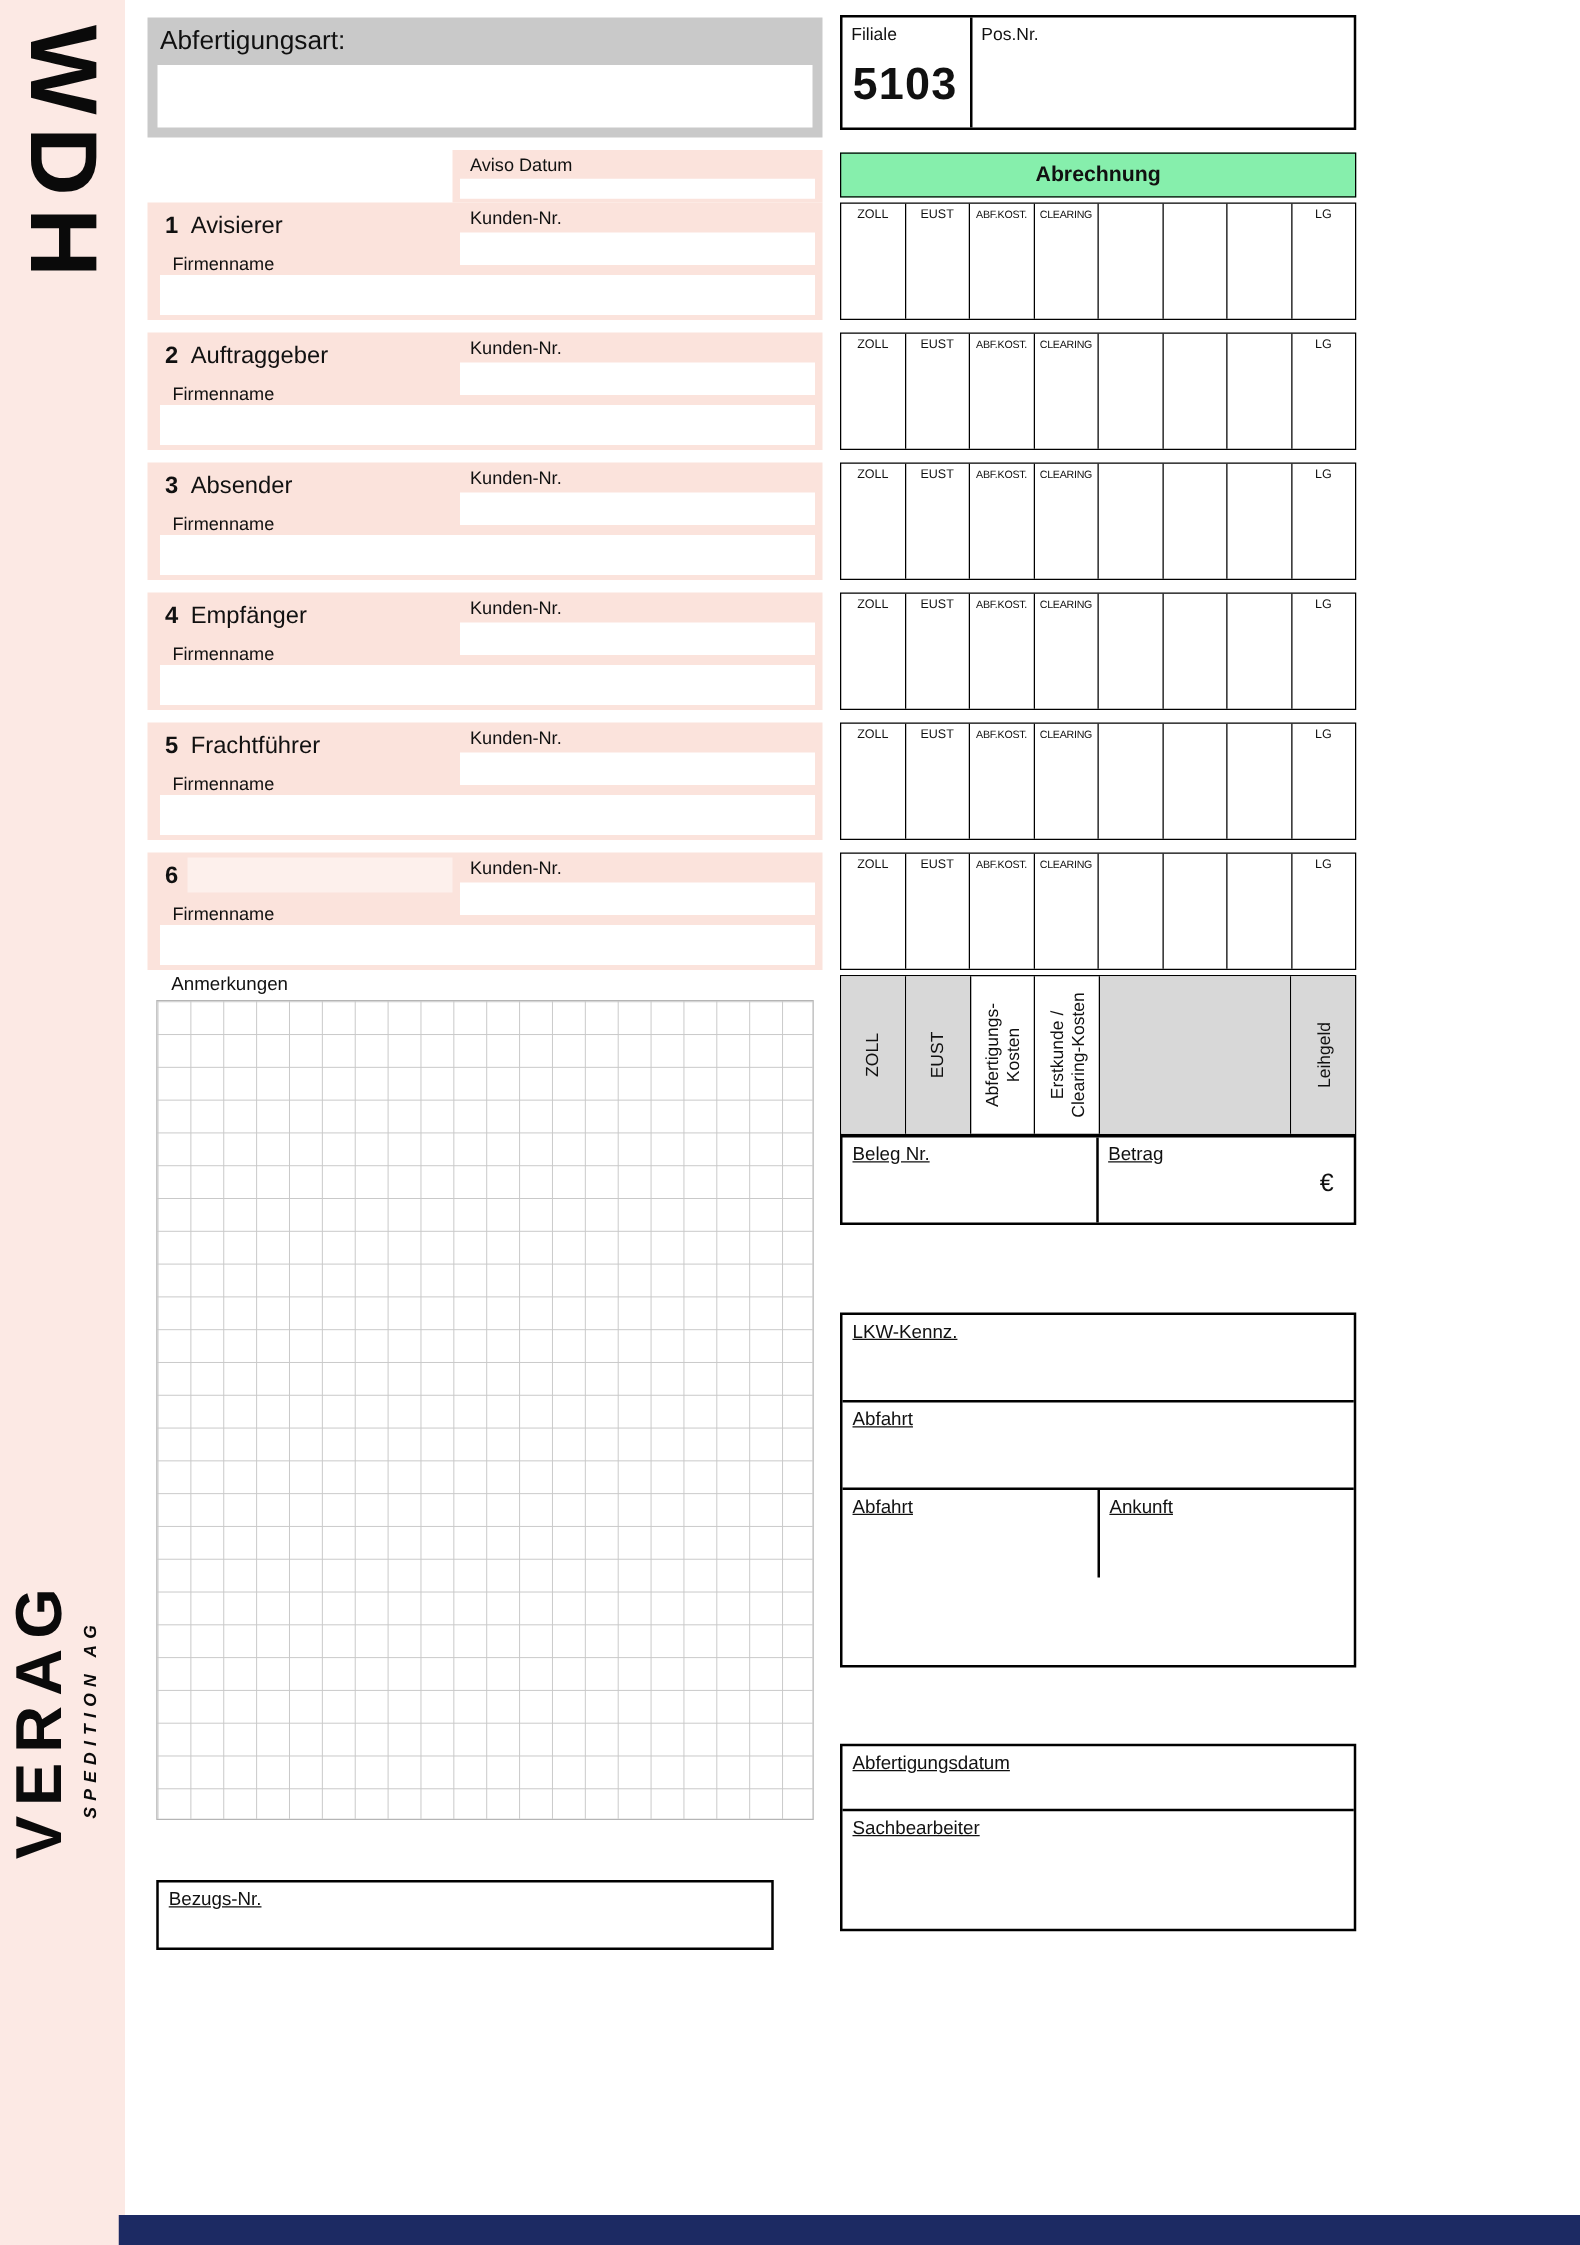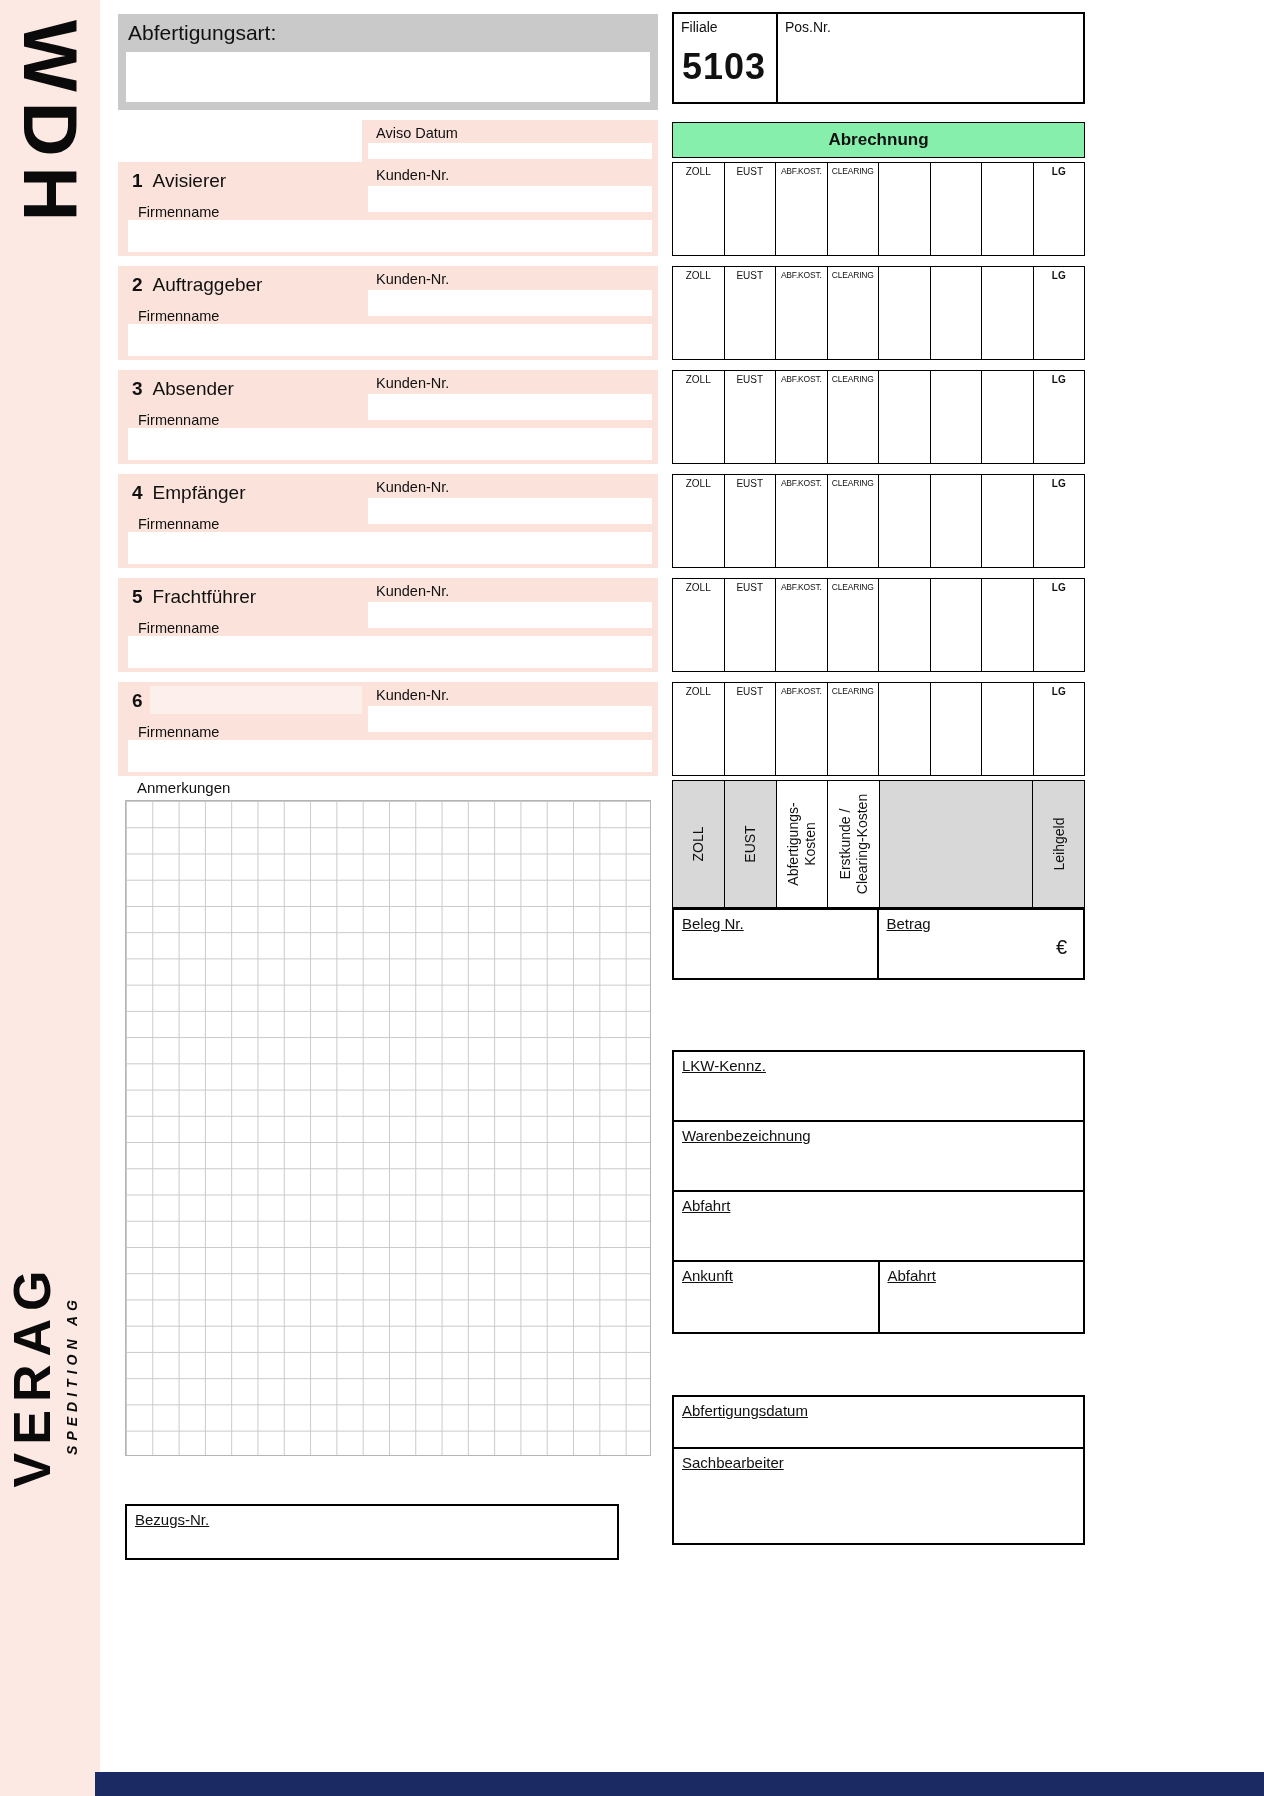--- a/index.html
+++ b/index.html
@@ -40,21 +40,21 @@
   .kunden-input { position:absolute; left:250px; top:24px; width:284px; height:26px; background:#fff; }
   .firma-label { position:absolute; left:20px; top:42px; font-size:14.5px; }
   .firma-input { position:absolute; left:10px; top:58px; width:524px; height:32px; background:#fff; }
   .name-slot { position:absolute; left:32px; top:4px; width:212px; height:28px; background:rgba(255,255,255,0.45); }
 
   
   .ab-header { position:absolute; left:672px; top:122px; width:413px; height:36px; background:#86efac; border:1px solid #000; display:flex; align-items:center; justify-content:center; font-size:17px; font-weight:bold; }
   #ab-rows { position:absolute; left:672px; top:0; width:413px; height:0; }
   .ab-row { position:absolute; left:0; width:413px; height:94px; border:1px solid #000; background:#fff; display:flex; }
   .ab-cell { flex:1; border-right:1px solid #000; position:relative; }
-  .ab-cell:last-child { border-right:none;font-weight:bold; }
+  .ab-cell:last-child { border-right:none; }
   .ab-h { display:block; text-align:center; font-size:10px; padding-top:3px; }
   .ab-h-sm { font-size:8.5px; letter-spacing:-0.2px; }
 
   .rot-row { position:absolute; left:672px; top:780px; width:413px; height:128px; border:1px solid #000; display:flex; background:#fff; }
   .rot-cell { flex:1; border-right:1px solid #000; position:relative; }
   .rot-cell:last-child { border-right:none; }
   .rot-wide { flex:3; }
   .rot-gray { background:#d8d8d8; }
   .rot-inner { position:absolute; left:50%; top:50%; transform:translate(-50%,-50%) rotate(-90deg); width:122px; text-align:center; font-size:14px; line-height:1.2; }
 
@@ -336,34 +336,31 @@
 <div class="anmerk-grid"></div>
 
 <div class="bezug-box">
   <span class="box-label">Bezugs-Nr.</span>
 </div>
 
 <div class="lkw-group">
   <div class="lrow">
     <span class="box-label">LKW-Kennz.</span>
   </div>
-  <div class="lrow">
-    <span class="box-label">Warenbezeichnung</span>
-  </div>
   <div class="lrow lrow-split">
     <div class="lcell">
       <span class="box-label">Abfahrt</span>
     </div>
   </div>
   <div class="lrow lrow-split">
     <div class="lcell">
-      <span class="box-label">Ankunft</span>
+      <span class="box-label">Abfahrt</span>
     </div>
     <div class="lcell">
-      <span class="box-label">Abfahrt</span>
+      <span class="box-label">Ankunft</span>
     </div>
   </div>
 </div>
 
 <div class="proc-group">
   <div class="proc-row1">
     <span class="box-label">Abfertigungsdatum</span>
   </div>
   <div class="proc-row2">
     <span class="box-label">Sachbearbeiter</span>

